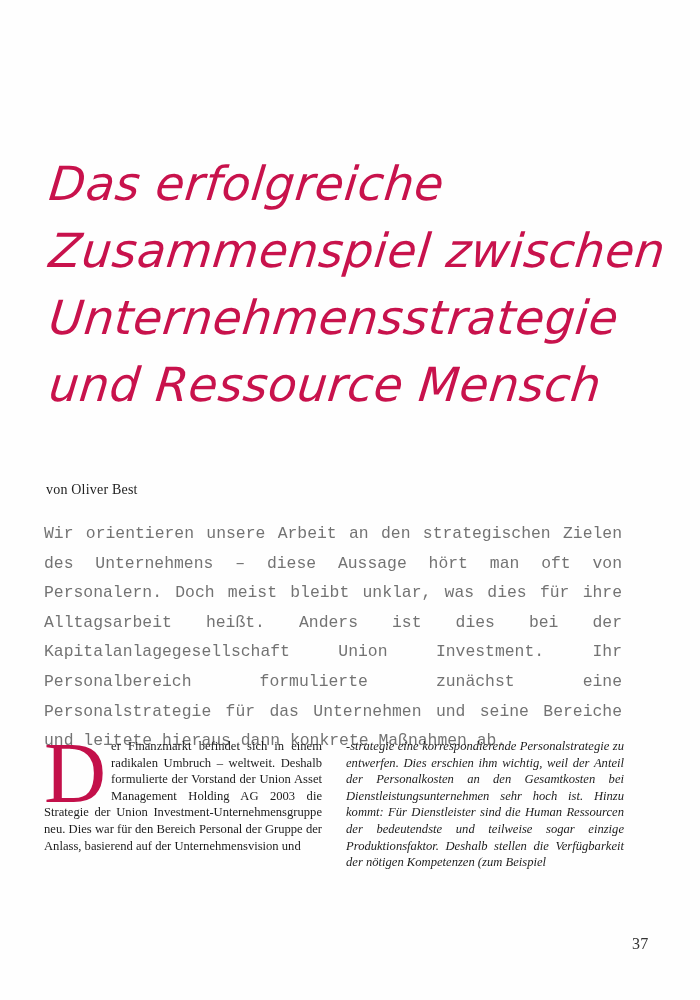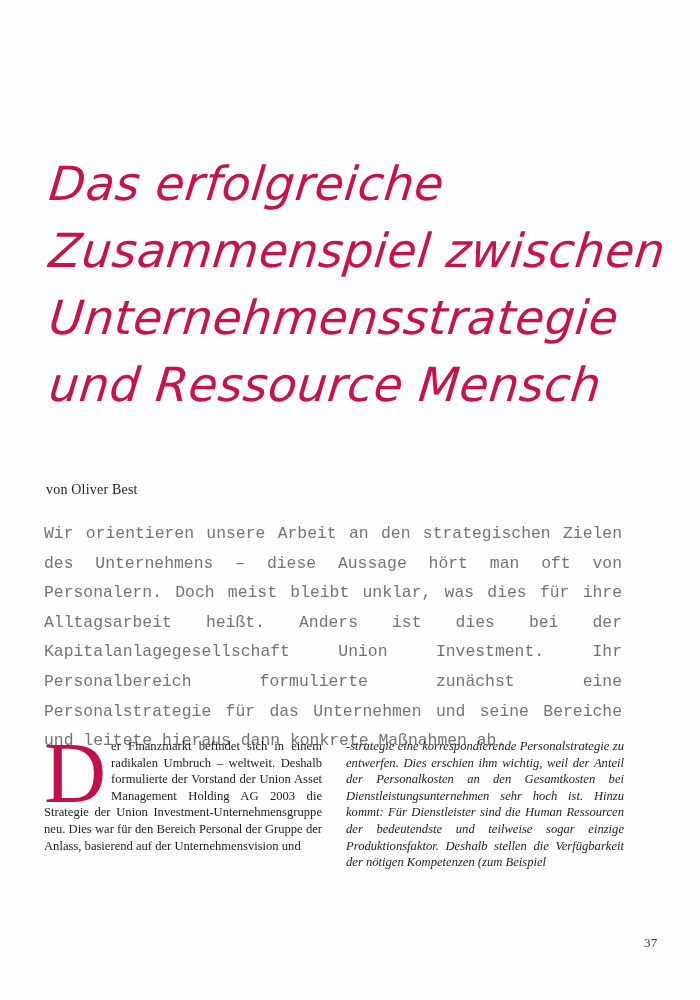--- a/index.html
+++ b/index.html
@@ -103,24 +103,23 @@
     margin: 2px 5px -4px 0;
     font-weight: 400;
   }
 
   
   .folio {
     position: absolute;
     left: 632px;
     top: 935px;
     font-family: "Liberation Serif", "DejaVu Serif", serif;
-    font-size: 13px;
+    font-size: 16px;
     color: #333333;
     letter-spacing: 0.3px;
-    margin-left: 12px;
   }
 </style>
 </head>
 <body>
 
 <div class="page">
 
   <div class="title-block">
     <div class="title-line l1">Das erfolgreiche</div>
     <div class="title-line l2">Zusammenspiel zwischen</div>

